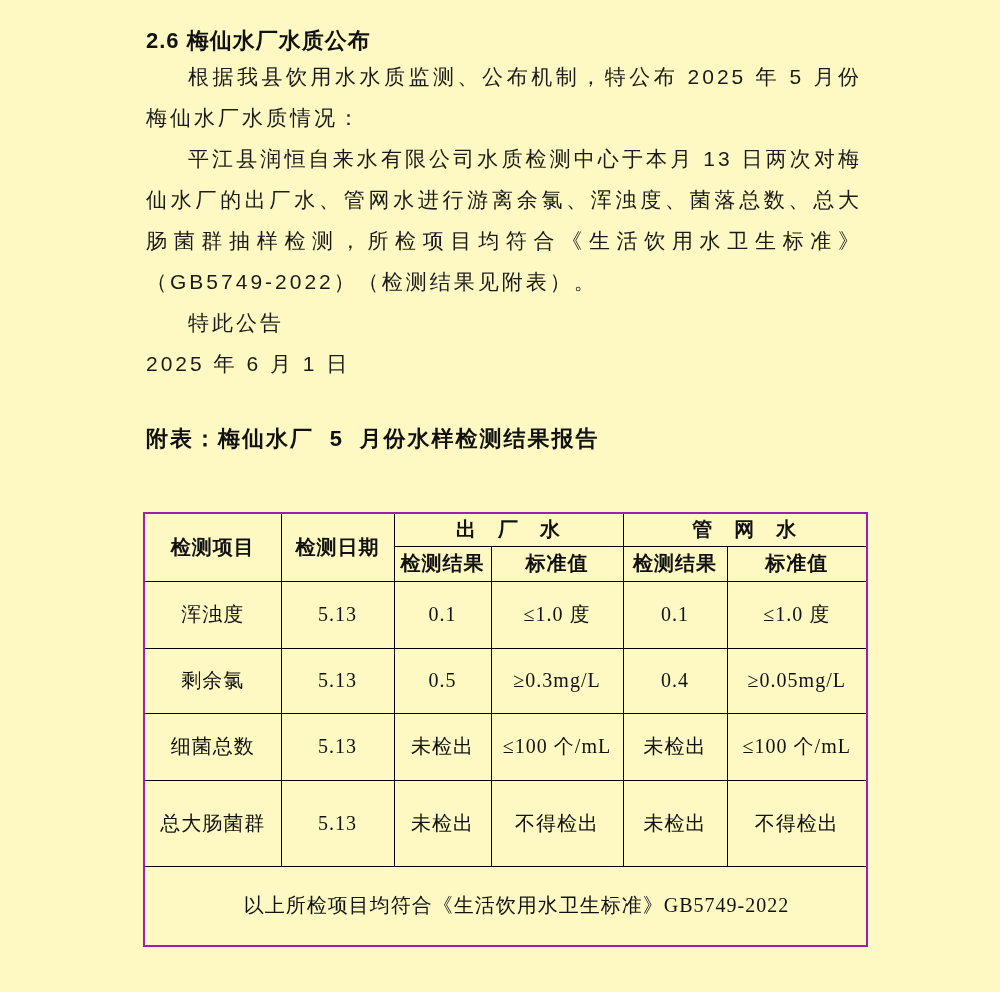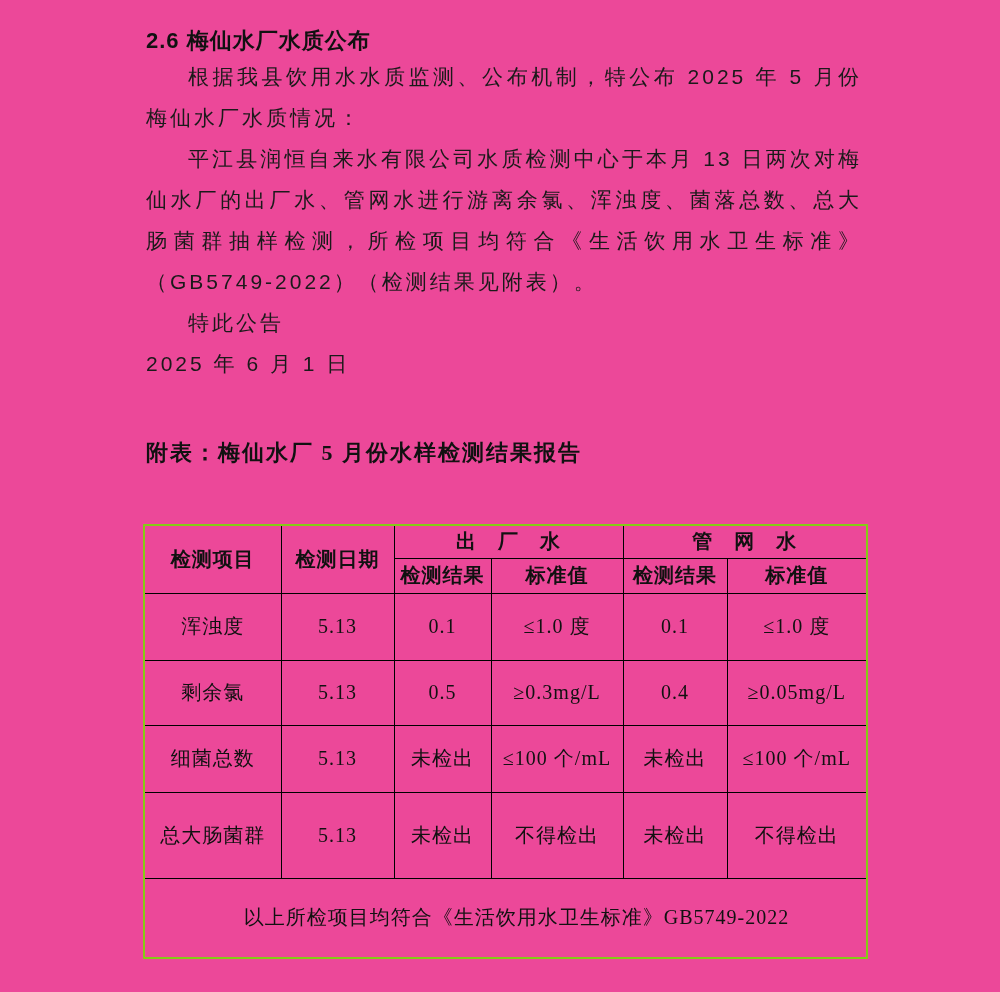--- a/index.html
+++ b/index.html
@@ -1,21 +1,21 @@
 <!DOCTYPE html>
 <html><head>
 <meta charset="utf-8">
 <style>
   * { margin: 0; padding: 0; box-sizing: border-box; }
   html, body { background: #ffffff; }
   .page {
     position: relative;
     width: 1000px;
     height: 992px;
-    background: #ec4899;
+    background: #fef9c3;
     overflow: hidden;
     color: #111111;
   }
   .content {
     margin-left: 146px;
     width: 716px;
     padding-top: 26px;
   }
   .section-heading {
     font-family: "Liberation Sans", "DejaVu Sans", sans-serif;
@@ -32,35 +32,35 @@
     letter-spacing: 3px;
     color: #1a1a1a;
   }
   .body-block p { margin: 0; text-align: justify; }
   .indent { text-indent: 2em; }
   .date-line {
     text-align: right;
     padding-right: 15px;
   }
   .table-title {
-    margin-top: 54px;
-    font-family: Liberation Serif, serif;
+    margin-top: 42px;
+    font-family: Liberation Mono, monospace;
     font-weight: bold;
     font-size: 22px;
     line-height: 30px;
     letter-spacing: 2px;
     color: #111111;
   }
   table.results {
     margin-top: 56px;
     margin-left: -3px;
     width: 723px;
     border-collapse: collapse;
     table-layout: fixed;
-    border: 2px solid #84cc16;
+    border: 2px solid #a21caf;
   }
   table.results th, table.results td {
     border: 1px solid #000000;
     text-align: center;
     vertical-align: middle;
     overflow: hidden;
   }
   table.results th {
     font-family: "Liberation Sans", "DejaVu Sans", sans-serif;
     font-weight: bold;

